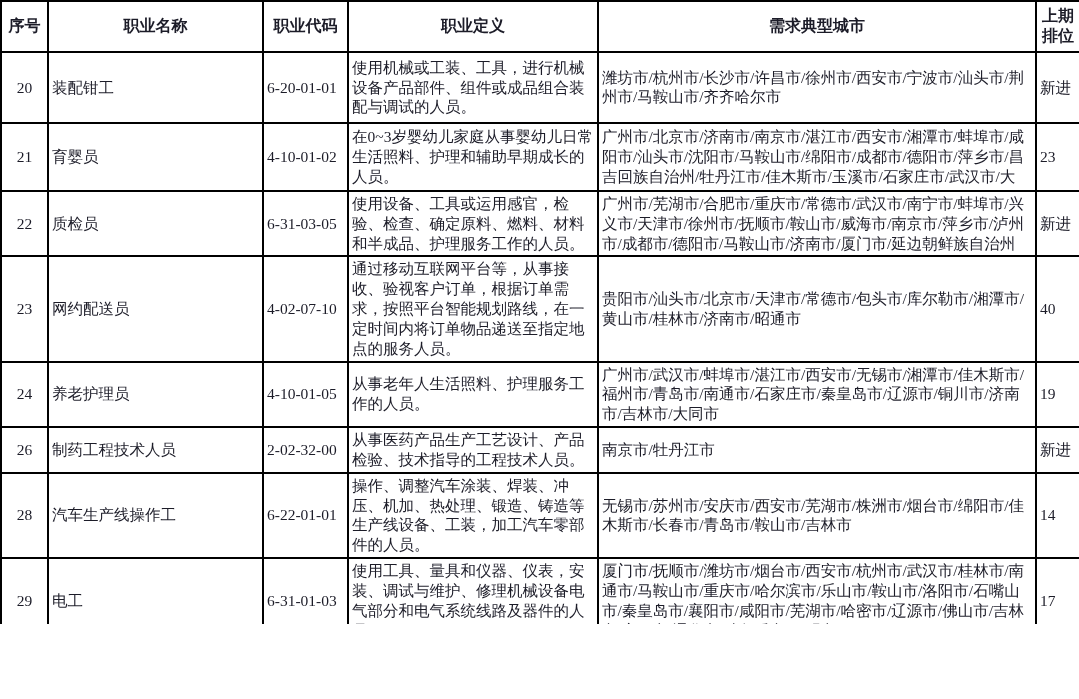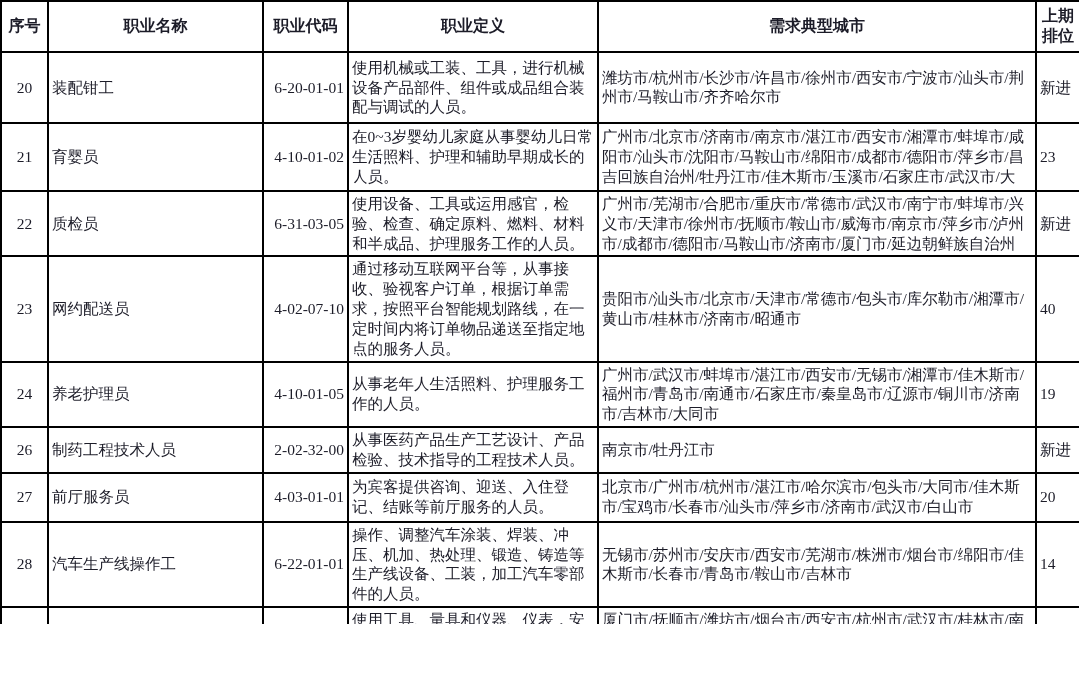--- a/index.html
+++ b/index.html
@@ -34,22 +34,22 @@
     word-break: break-all;
   }
   table.rank-table th {
     font-weight: bold;
     font-size: 16px;
     text-align: center;
     padding: 4px 2px;
   }
   td.c-no    { text-align: center; }
   td.c-name  { text-align: left; padding-left: 8px; border-radius: 15px; }
-  td.c-code  { text-align: right; letter-spacing: 0px; }
-  td.c-def   { text-align: left; border-radius: 20px; }
+  td.c-code  { text-align: left; letter-spacing: 0px; }
+  td.c-def   { text-align: left; }
   td.c-cities{ text-align: left; }
   td.c-rank  { text-align: left; }
 </style>
 </head>
 <body>
 
 <div class="page">
   <table class="rank-table">
     <colgroup>
       <col style="width:47px">
@@ -111,28 +111,20 @@
     <td class="c-rank">19</td>
   </tr>
         <tr style="height: 39px;">
     <td class="c-no">26</td>
     <td class="c-name">制药工程技术人员</td>
     <td class="c-code">2-02-32-00</td>
     <td class="c-def">从事医药产品生产工艺设计、产品检验、技术指导的工程技术人员。</td>
     <td class="c-cities">南京市/牡丹江市</td>
     <td class="c-rank">新进</td>
   </tr>
-        <tr style="height: 49px;">
-    <td class="c-no">27</td>
-    <td class="c-name">前厅服务员</td>
-    <td class="c-code">4-03-01-01</td>
-    <td class="c-def">为宾客提供咨询、迎送、入住登记、结账等前厅服务的人员。</td>
-    <td class="c-cities">北京市/广州市/杭州市/湛江市/哈尔滨市/包头市/大同市/佳木斯市/宝鸡市/长春市/汕头市/萍乡市/济南市/武汉市/白山市</td>
-    <td class="c-rank">20</td>
-  </tr>
         <tr style="height: 81px;">
     <td class="c-no">28</td>
     <td class="c-name">汽车生产线操作工</td>
     <td class="c-code">6-22-01-01</td>
     <td class="c-def">操作、调整汽车涂装、焊装、冲压、机加、热处理、锻造、铸造等生产线设备、工装，加工汽车零部件的人员。</td>
     <td class="c-cities">无锡市/苏州市/安庆市/西安市/芜湖市/株洲市/烟台市/绵阳市/佳木斯市/长春市/青岛市/鞍山市/吉林市</td>
     <td class="c-rank">14</td>
   </tr>
         <tr style="height: 83px;">
     <td class="c-no">29</td>

